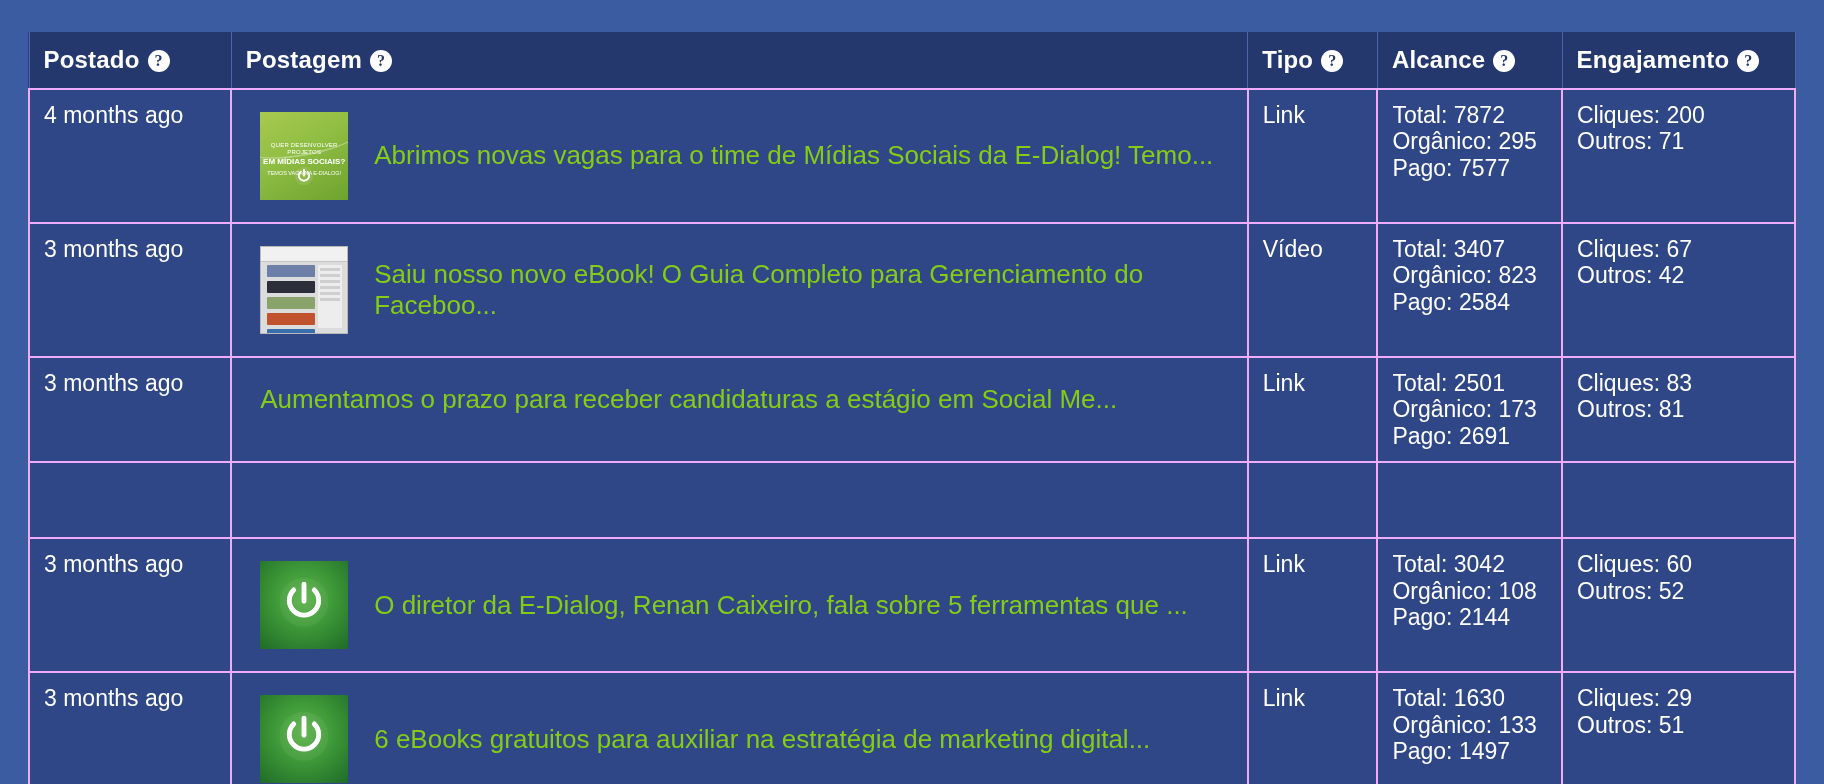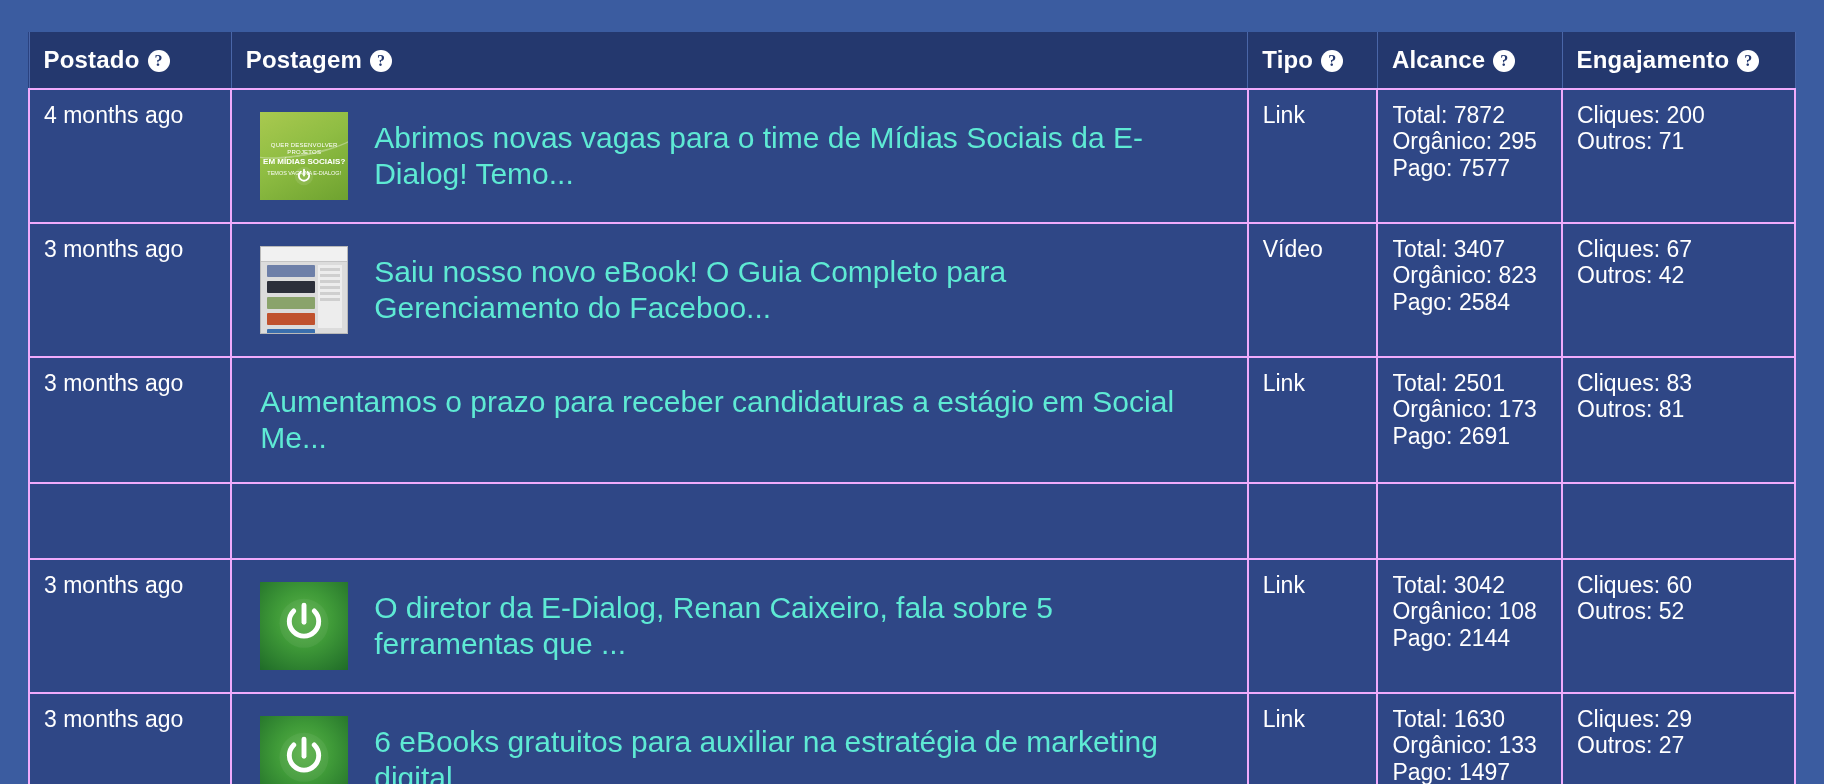--- a/index.html
+++ b/index.html
@@ -84,22 +84,22 @@
   }
   .post-inner {
     display: flex;
     align-items: center;
     min-height: 76px;
     padding: 10px 14px;
     box-sizing: border-box;
   }
   .post-inner.no-thumb { padding: 14px; align-items: flex-start; }
   .post-text {
-    font-size: 30px;
-    color: #5eead4;
+    font-size: 26px;
+    color: #84cc16;
     line-height: 1.2;
   }
   .thumb {
     flex: 0 0 auto;
     width: 88px;
     height: 88px;
     margin-right: 26px;
     position: relative;
     overflow: hidden;
     background: #7fae3a;
@@ -362,20 +362,20 @@
             </div>
           </td>
           <td class="posted-cell">Link</td>
           <td class="posted-cell">
             <span class="metric-line">Total: 1630</span>
             <span class="metric-line">Orgânico: 133</span>
             <span class="metric-line">Pago: 1497</span>
           </td>
           <td class="posted-cell">
             <span class="metric-line">Cliques: 29</span>
-            <span class="metric-line">Outros: 27</span>
+            <span class="metric-line">Outros: 51</span>
           </td>
         </tr>
 
       </tbody>
     </table>
   </div>
 </div>
 
 </body></html>

